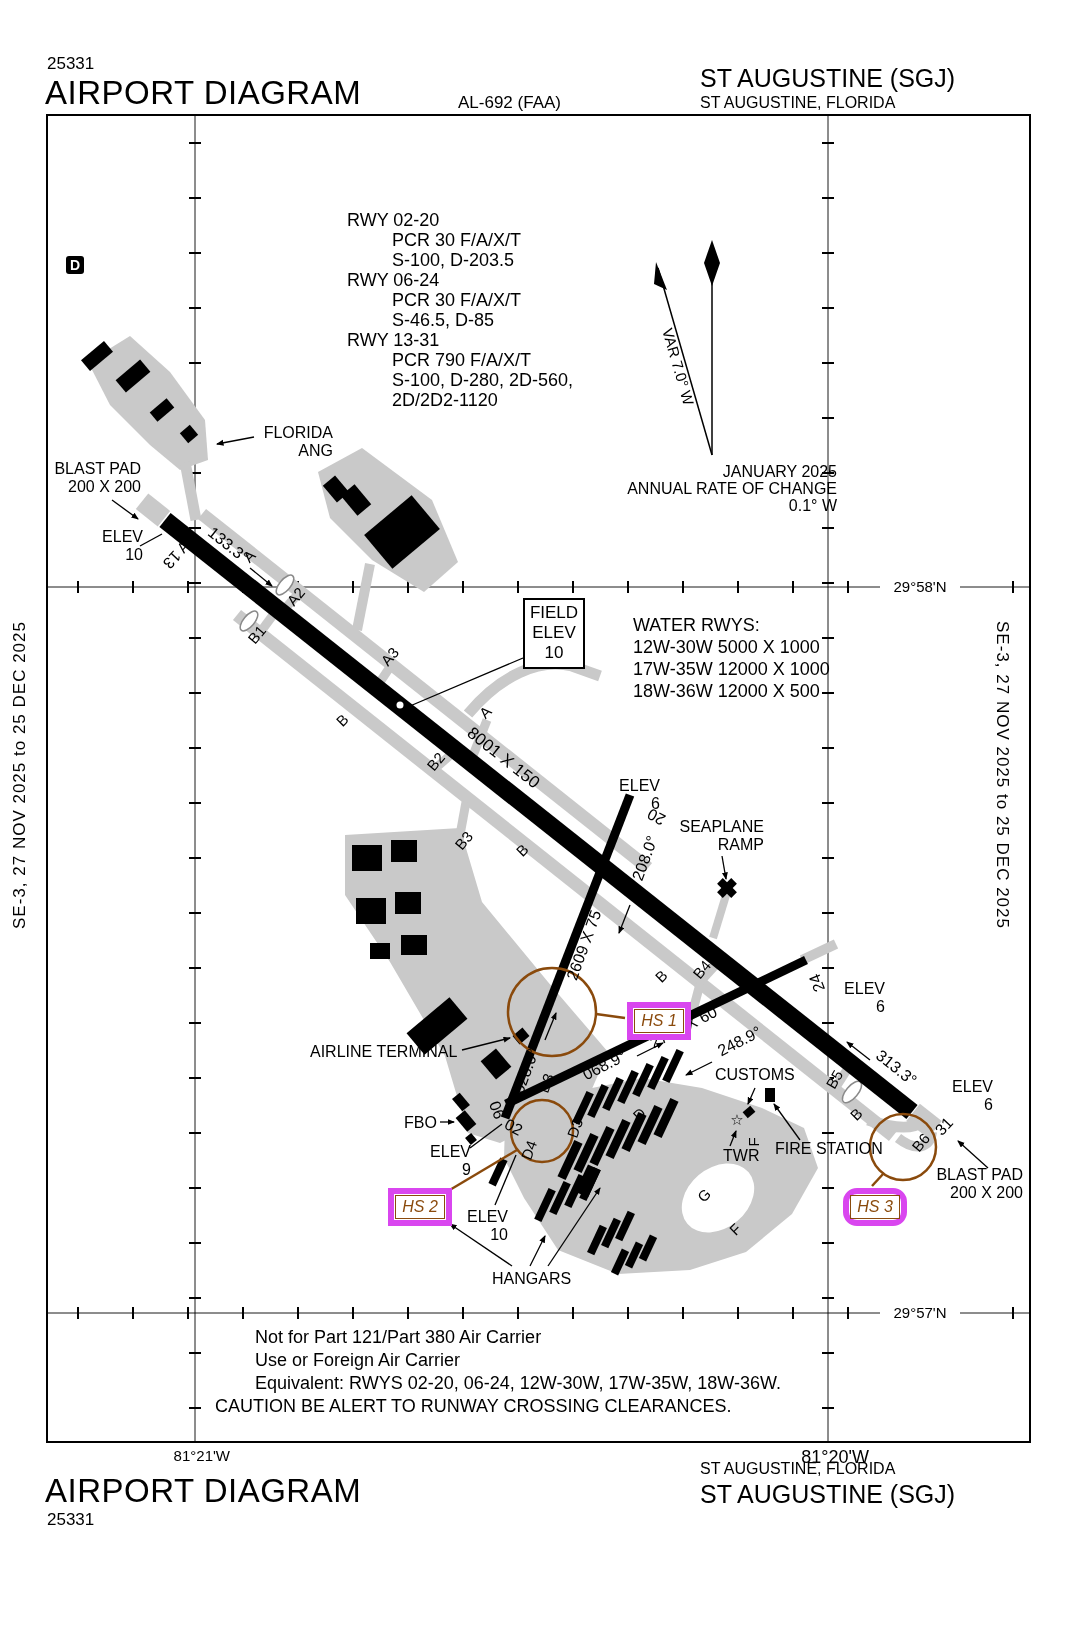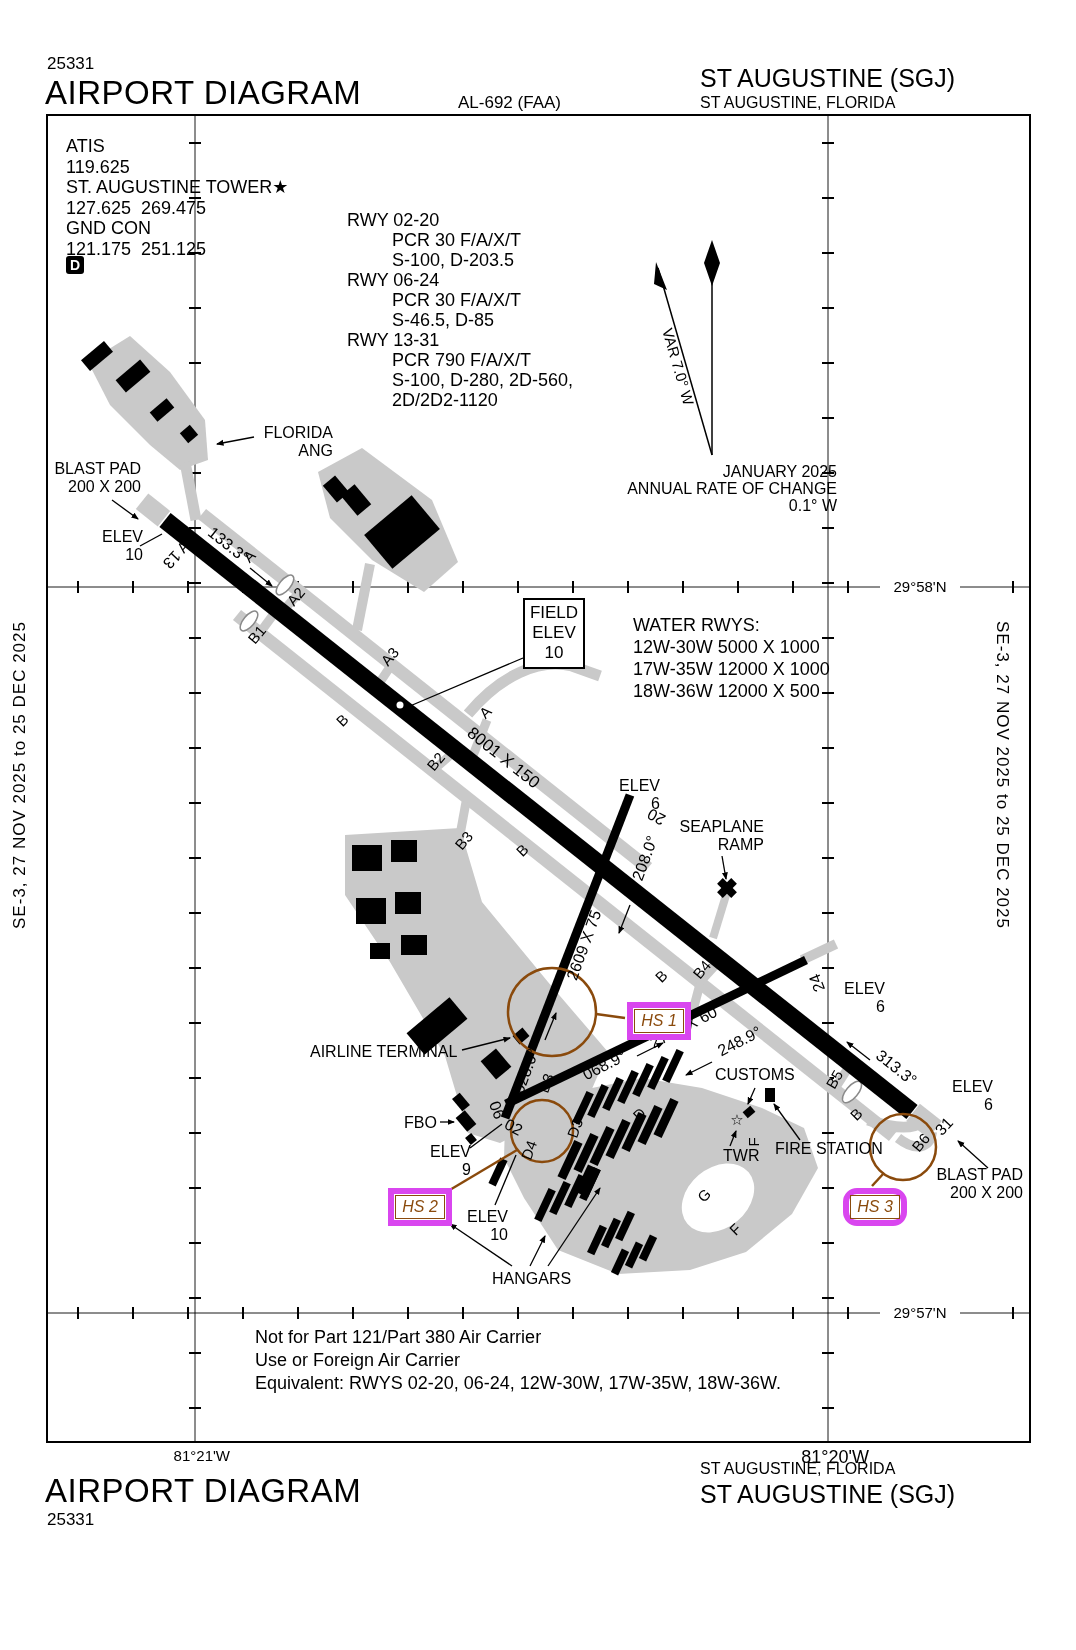--- a/index.html
+++ b/index.html
@@ -245,28 +245,20 @@
 
 <div class="abs" style="left:47px;top:54px;font-size:17px;">25331</div>
 <div class="abs big-title" style="left:45px;top:74px;">AIRPORT DIAGRAM</div>
 <div class="abs" style="left:458px;top:93px;font-size:17px;">AL-692 (FAA)</div>
 <div class="abs rt" style="left:700px;top:64px;width:330px;font-size:25px;">ST AUGUSTINE (SGJ)</div>
 <div class="abs rt" style="left:700px;top:94px;width:330px;font-size:16px;">ST AUGUSTINE, FLORIDA</div>
 
 <div class="abs vside" style="left:-330px;top:765px;transform:rotate(-90deg);">SE-3, 27 NOV 2025  to  25 DEC 2025</div>
 <div class="abs vside" style="left:652px;top:765px;transform:rotate(90deg);">SE-3, 27 NOV 2025  to  25 DEC 2025</div>
 
-<div class="abs med" style="left:66px;top:136px;">
-  <div class="pre">ATIS</div>
-  <div class="pre">119.625</div>
-  <div class="pre">ST. AUGUSTINE TOWER★</div>
-  <div class="pre">127.625  269.475</div>
-  <div class="pre">GND CON</div>
-  <div class="pre">121.175  251.125</div>
-</div>
 <div class="abs datis" style="left:66px;top:256px;">D</div>
 
 <div class="abs" style="left:347px;top:210px;">
   <div class="rwyline">RWY 02-20</div>
   <div class="rwyline ind">PCR 30 F/A/X/T</div>
   <div class="rwyline ind">S-100, D-203.5</div>
   <div class="rwyline">RWY 06-24</div>
   <div class="rwyline ind">PCR 30 F/A/X/T</div>
   <div class="rwyline ind">S-46.5, D-85</div>
   <div class="rwyline">RWY 13-31</div>
@@ -349,20 +341,21 @@
 </div>
 <div class="abs hs" style="left:843px;top:1188px;border-radius:14px;">
   <div class="hs-inner">HS 3</div>
 </div>
 
 <div class="abs" style="left:255px;top:1326px;font-size:18px;line-height:23px;">
   <div>Not for Part 121/Part 380 Air Carrier</div>
   <div>Use or Foreign Air Carrier</div>
   <div>Equivalent: RWYS 02-20, 06-24, 12W-30W, 17W-35W, 18W-36W.</div>
 </div>
+<div class="abs" style="left:215px;top:1396px;font-size:18px;">CAUTION BE ALERT TO RUNWAY CROSSING CLEARANCES.</div>
 
 <div class="abs ctr" style="left:160px;top:1447px;width:70px;font-size:15px;">81°21'W</div>
 <div class="abs ctr" style="left:787px;top:1447px;width:82px;font-size:18px;">81°20'W</div>
 
 <div class="abs big-title" style="left:45px;top:1472px;">AIRPORT DIAGRAM</div>
 <div class="abs" style="left:47px;top:1510px;font-size:17px;">25331</div>
 <div class="abs rt" style="left:700px;top:1460px;width:330px;font-size:16px;">ST AUGUSTINE, FLORIDA</div>
 <div class="abs rt" style="left:700px;top:1480px;width:330px;font-size:25px;">ST AUGUSTINE (SGJ)</div>
 
 </div>

